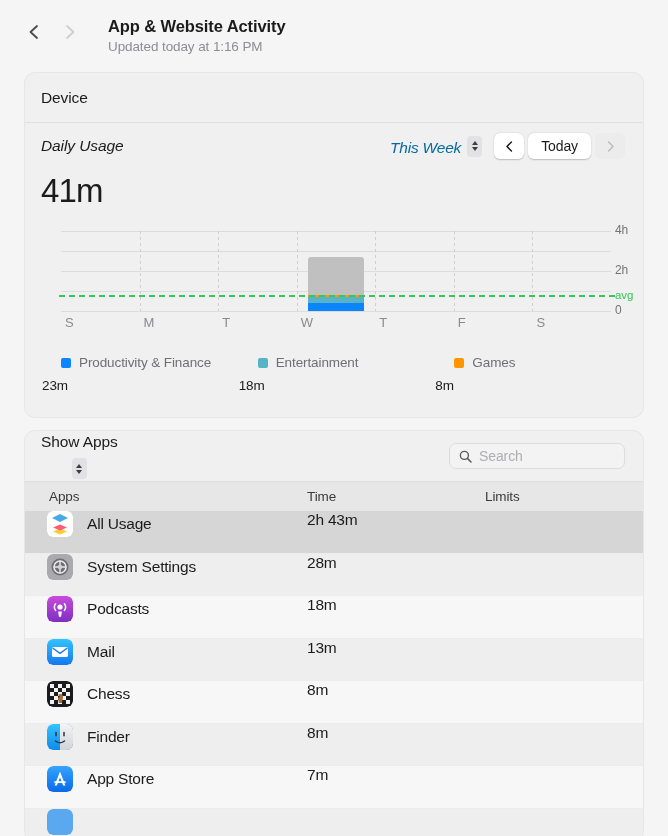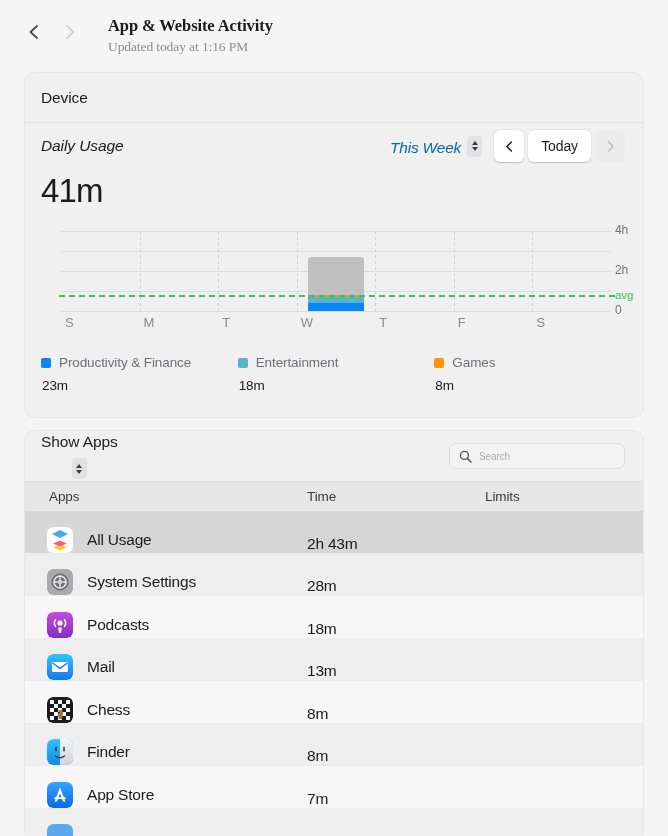--- a/index.html
+++ b/index.html
@@ -9,21 +9,21 @@
     font-family: "Liberation Sans", sans-serif;
     -webkit-font-smoothing: antialiased;
     overflow: hidden;
   }
   body { position: relative; }
 
   
   .header { display: flex; align-items: flex-start; padding: 16px 0 0 24px; height: 72px; }
   .navarrows { display: flex; align-items: center; gap: 16px; padding-top: 6px; width: 78px; }
   .chev { width: 20px; height: 20px; display: block; cursor: default; }
-  .titleblock { padding-left: 6px; font-family: Liberation Serif, serif; }
+  .titleblock { padding-left: 6px; }
   .title { font-size: 16.5px; font-weight: bold; color: #1b1b1b; letter-spacing: -0.1px; line-height: 20px; }
   .subtitle { font-size: 13.5px; color: #8e8e93; line-height: 19px; margin-top: 1px; letter-spacing: -0.1px; }
 
   
   .card {
     position: absolute; left: 24px; width: 620px;
     background: #f0f0f0;
     border: 1px solid #e6e6e6;
     border-radius: 11px;
   }
@@ -46,21 +46,21 @@
   .stepper .up { border-bottom: 4.4px solid #3c3c41; }
   .stepper .dn { border-top: 4.4px solid #3c3c41; }
 
   
   .usage-head { position: relative; height: 46px; padding: 0 18px 0 16px; display: flex; align-items: center; justify-content: space-between; }
   .usage-title { font-size: 15.5px; color: #1b1b1b; letter-spacing: -0.1px; font-style: italic; }
   .usage-controls { display: flex; align-items: center; gap: 12px; }
   .week-sel { display: flex; align-items: flex-end; gap: 6px; font-size: 15.5px; color: #0369a1; letter-spacing: -0.2px; font-style: italic; }
   .segctl { display: flex; align-items: center; gap: 4px; }
   .segbtn {
-    height: 32px; background: #ffffff; border-radius: 6px;
+    height: 26px; background: #ffffff; border-radius: 6px;
     box-shadow: 0 0.5px 1.5px rgba(0,0,0,0.22); display: flex; align-items: center; justify-content: center;
   }
   .segbtn.sq { width: 30px; }
   .segbtn.today { padding: 0 13px; font-size: 14px; color: #1b1b1b; letter-spacing: -0.1px; }
   .segbtn.disabled { background: #ececec; box-shadow: none; }
   .segchev { width: 13px; height: 13px; display: block; }
 
   .big-total { font-size: 33px; font-weight: 500; color: #1b1b1b; letter-spacing: -0.8px; padding: 2px 0 0 16px; line-height: 40px; }
 
   
@@ -74,41 +74,41 @@
   .bar .seg.top { border-radius: 3px 3px 0 0; }
   .avgline { position: absolute; left: 34px; width: 556px; height: 0;
              border-top: 2px dashed #34c759; }
   .avglabel { position: absolute; font-size: 11.5px; color: #34c759; letter-spacing: -0.1px; }
   .ylab { position: absolute; font-size: 12px; color: #737373; letter-spacing: -0.1px; }
   .xlab { position: absolute; font-size: 13px; color: #8a8a8e; letter-spacing: -0.1px; }
 
   
   .legend { position: absolute; left: 16px; top: 282px; width: 590px; display: flex; }
   .leg-item { width: 205px; }
-  .leg-top { display: flex; align-items: center; gap: 8px; }
+  .leg-top { display: flex; align-items: center; gap: 8px; margin-left: 20px; }
   .swatch { width: 10px; height: 10px; border-radius: 2px; }
   .leg-name { font-size: 13.5px; color: #6f6f74; letter-spacing: -0.1px; }
   .leg-val { font-size: 13.5px; color: #1b1b1b; margin-top: 8px; padding-left: 1px; letter-spacing: -0.1px; }
 
   
   .apps-head { height: 50px; display: flex; align-items: center; justify-content: space-between; padding: 0 18px 0 16px; }
   .showapps { display: flex; align-items: center; gap: 7px; font-size: 15.5px; color: #1b1b1b; letter-spacing: -0.1px; flex-direction: column; }
   .searchbox {
     width: 176px; height: 26px; border: 1px solid #dcdcdc; border-radius: 7px;
     background: #f3f3f3; display: flex; align-items: center; gap: 7px; padding: 0 9px;
   }
-  .search-ph { font-size: 10px; color: #aeaeb2; letter-spacing: -0.1px; }
+  .search-ph { font-size: 14px; color: #aeaeb2; letter-spacing: -0.1px; }
 
   .tbl-head { height: 30px; background: #e7e7e7; display: flex; align-items: center; border-top: 1px solid #dedede; }
   .tbl-head .c { font-size: 13.5px; color: #3a3a3c; letter-spacing: -0.1px; }
   .c-app { width: 282px; padding-left: 24px; }
   .c-time { width: 178px; }
   .c-lim { flex: 1; }
 
-  .row { height: 42.5px; display: flex; align-items: flex-end; background: #f7f7f7; border-bottom: 1px solid #ececec; }
+  .row { height: 42.5px; display: flex; align-items: flex-start; background: #f7f7f7; border-bottom: 1px solid #ececec; }
   .row.alt { background: #eeeeee; }
   .row.sel { background: #d6d6d6; }
   .row .c-app { display: flex; align-items: center; gap: 14px; padding-left: 22px; }
   .row .name { font-size: 15.5px; color: #1b1b1b; letter-spacing: -0.2px; }
   .row .time { font-size: 15.5px; color: #1b1b1b; letter-spacing: -0.2px; }
   .appicon { width: 26px; height: 26px; border-radius: 6px; flex: none; position: relative; overflow: hidden; }
 </style>
 </head>
 <body>
 

